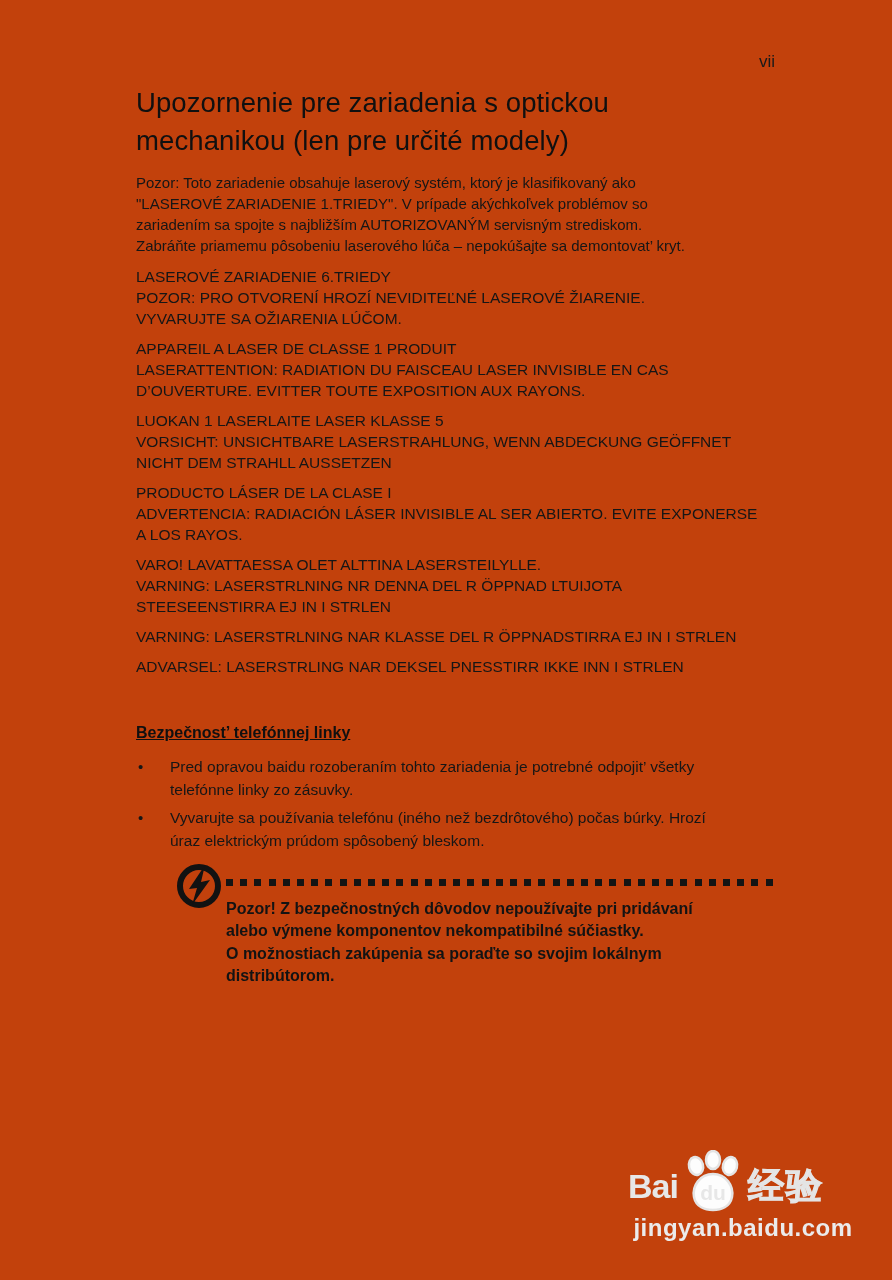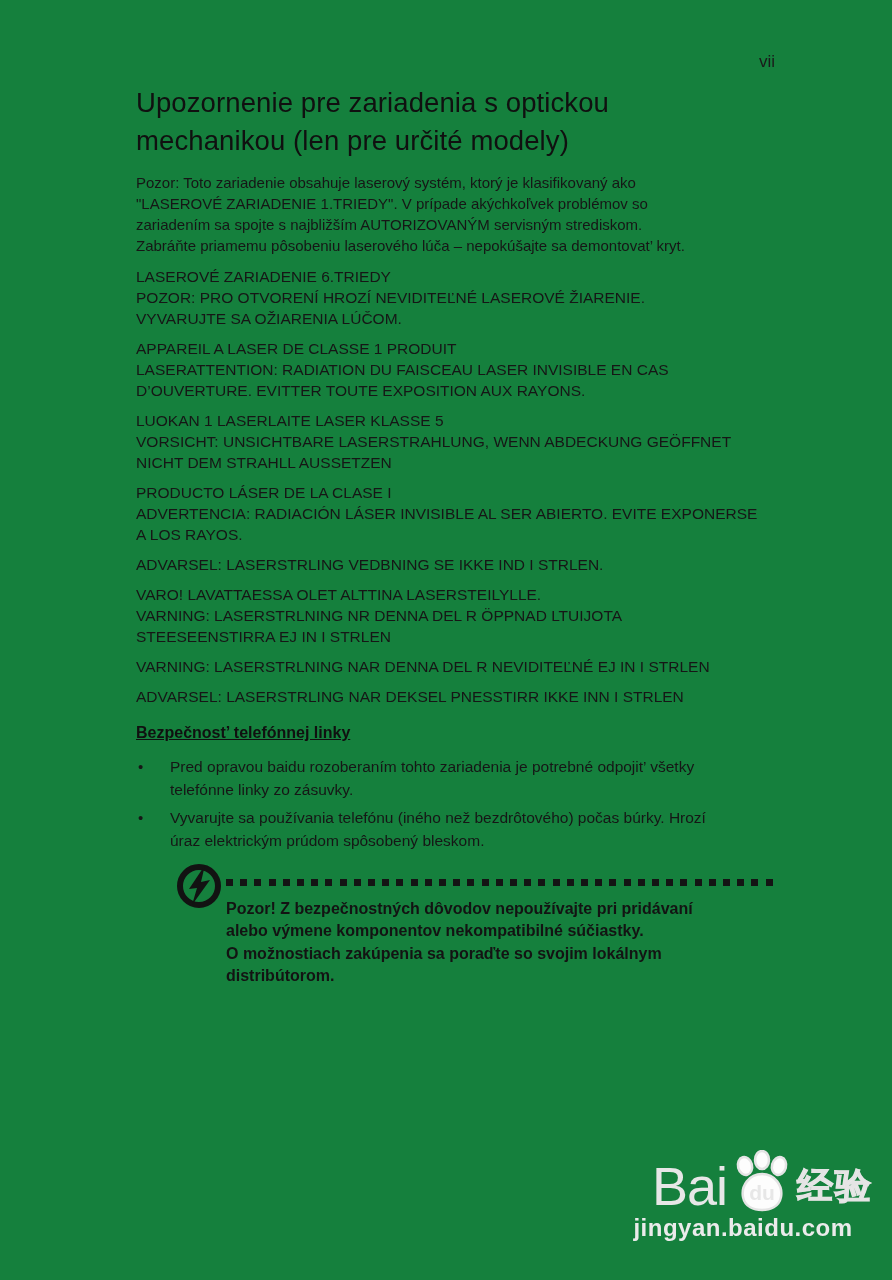--- a/index.html
+++ b/index.html
@@ -1,20 +1,20 @@
 <!DOCTYPE html>
 <html><head>
 <meta charset="utf-8">
 <style>
   html,body{margin:0;padding:0;background:#ffffff;}
   body{font-family:"Liberation Sans", sans-serif; color:#161616;}
   .page{
     position:relative;
     width:892px;height:1280px;
-    background:#15803d;
+    background:#c2410c;
     overflow:hidden;
   }
   .ws{white-space:pre-line;}
   .page-number{
     position:absolute; top:52px; right:117px;
     font-size:17px; color:#1a1a1a;
   }
   .doc-title{
     position:absolute; left:136px; top:84px; width:700px;
     font-size:27.5px; line-height:38px; font-weight:400;
@@ -56,23 +56,22 @@
     font-size:16px; line-height:22.3px; font-weight:700; color:#131313;
   }
   .watermark{
     position:absolute; left:628px; top:1150px; width:260px;
     color:#e7e7e7; user-select:none;
   }
   .wm-logo-row{
     display:flex; align-items:flex-end; height:62px;
   }
   .wm-bai{
-    font-size:54px; font-weight:400; line-height:52px; color:#e7e7e7;
+    font-size:34px; font-weight:700; line-height:52px; color:#e7e7e7;
     letter-spacing:-1px;
-    margin-left:24px;
   }
   .wm-paw{ position:relative; width:66px; height:66px; margin:0 2px; top:4px;}
   .wm-cn{
     font-size:36px; font-weight:700; color:#ececec; line-height:52px;
     -webkit-text-stroke:1px #e4e4e4; letter-spacing:2px;
   }
   .wm-url{
     font-size:24px; font-weight:700; color:#ebebeb; margin-top:2px;
     letter-spacing:0.5px; text-align:center; width:230px;
   }
@@ -98,25 +97,24 @@
 VYVARUJTE SA OŽIARENIA LÚČOM.</p>
     <p class="notice ws">APPAREIL A LASER DE CLASSE 1 PRODUIT
 LASERATTENTION: RADIATION DU FAISCEAU LASER INVISIBLE EN CAS
 D’OUVERTURE. EVITTER TOUTE EXPOSITION AUX RAYONS.</p>
     <p class="notice ws">LUOKAN 1 LASERLAITE LASER KLASSE 5
 VORSICHT: UNSICHTBARE LASERSTRAHLUNG, WENN ABDECKUNG GEÖFFNET
 NICHT DEM STRAHLL AUSSETZEN</p>
     <p class="notice ws">PRODUCTO LÁSER DE LA CLASE I
 ADVERTENCIA: RADIACIÓN LÁSER INVISIBLE AL SER ABIERTO. EVITE EXPONERSE
 A LOS RAYOS.</p>
-    <p class="notice ws">ADVARSEL: LASERSTRLING VEDBNING SE IKKE IND I STRLEN.</p>
     <p class="notice ws">VARO! LAVATTAESSA OLET ALTTINA LASERSTEILYLLE.
 VARNING: LASERSTRLNING NR DENNA DEL R ÖPPNAD LTUIJOTA
 STEESEENSTIRRA EJ IN I STRLEN</p>
-    <p class="notice ws">VARNING: LASERSTRLNING NAR DENNA DEL R NEVIDITEĽNÉ EJ IN I STRLEN</p>
+    <p class="notice ws">VARNING: LASERSTRLNING NAR KLASSE DEL R ÖPPNADSTIRRA EJ IN I STRLEN</p>
     <p class="notice ws">ADVARSEL: LASERSTRLING NAR DEKSEL PNESSTIRR IKKE INN I STRLEN</p>
   </div>
 
   <h2 class="section-heading" style="margin:0;">Bezpečnost’ telefónnej linky</h2>
 
   <div class="bullets">
     <div class="bullet-item">
       <span class="bullet-marker">•</span>
       <span class="ws">Pred opravou baidu rozoberaním tohto zariadenia je potrebné odpojit’ všetky
 telefónne linky zo zásuvky.</span>

